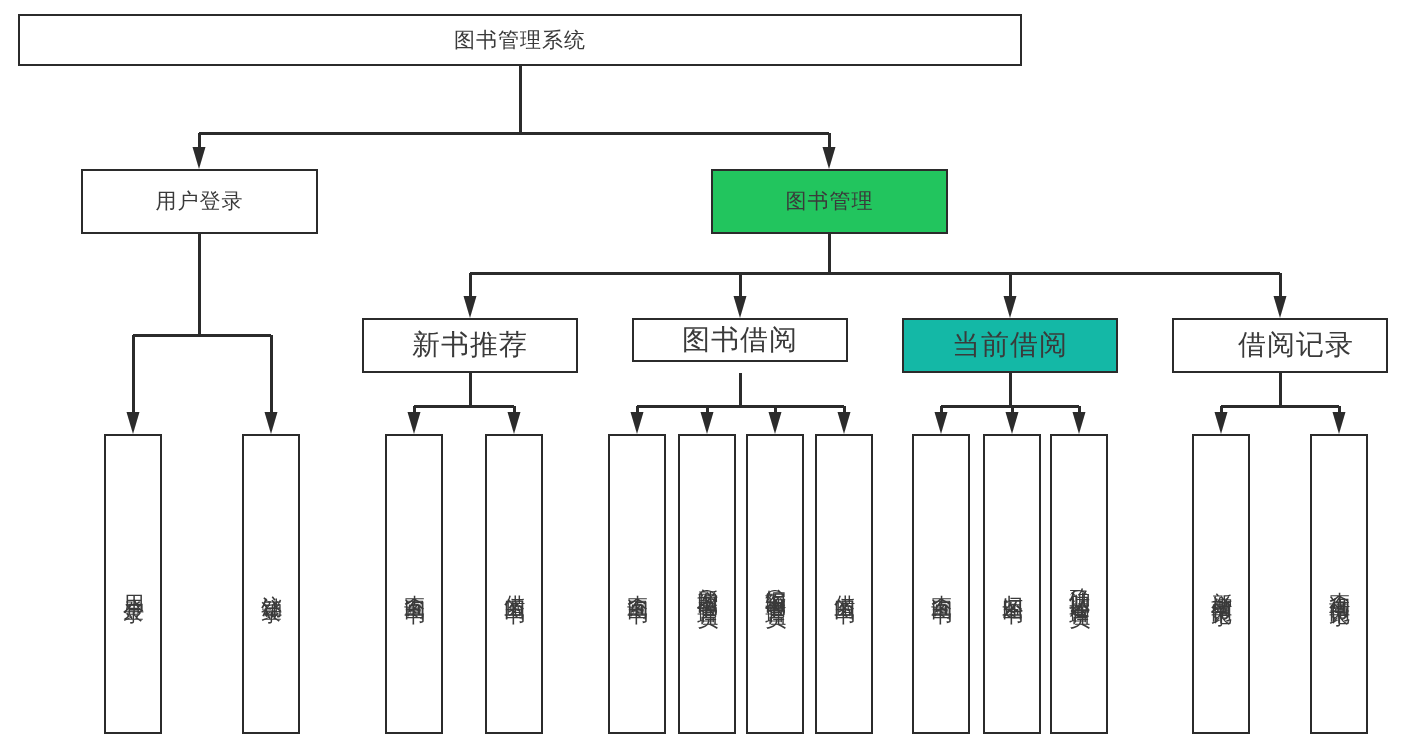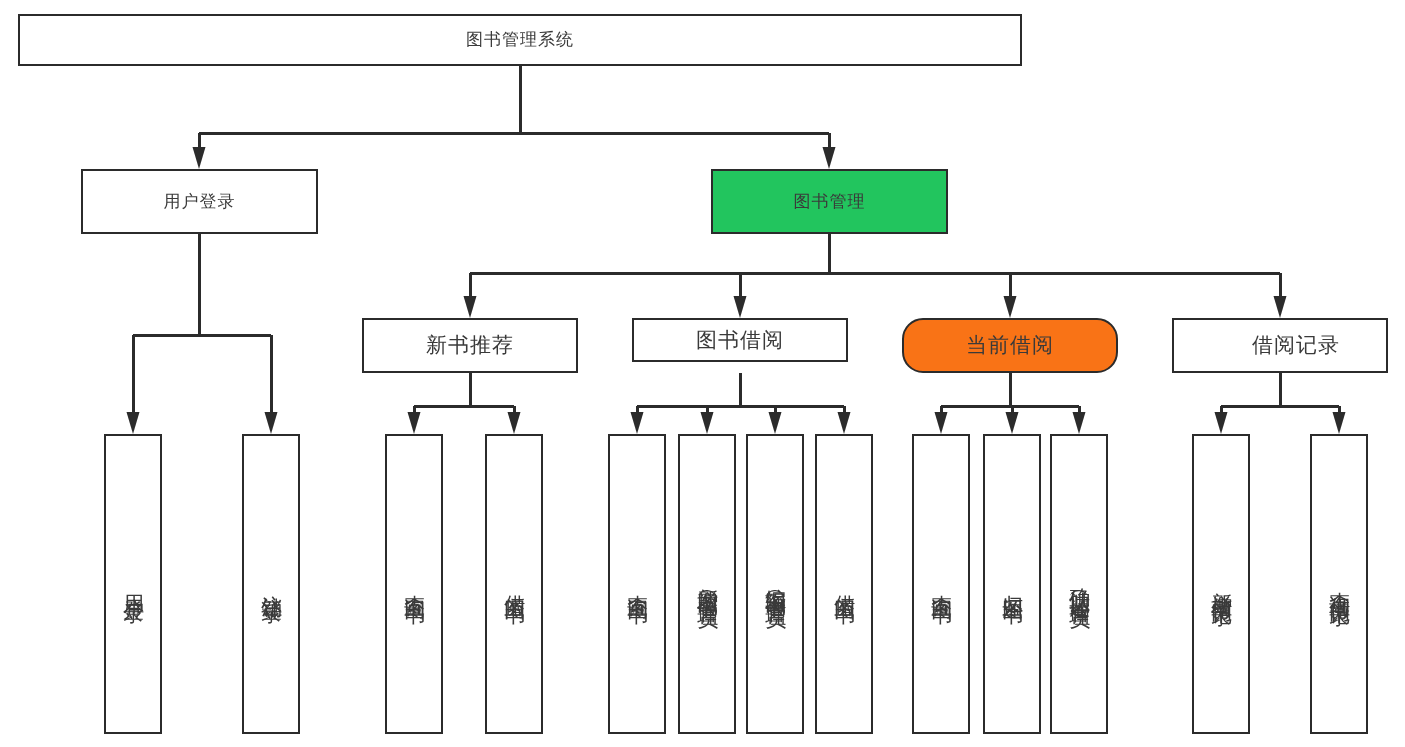--- a/index.html
+++ b/index.html
@@ -33,28 +33,28 @@
     box-sizing: border-box;
     background: #ffffff;
     border: 2px solid #4d7c0f;
     display: flex;
     align-items: center;
     justify-content: center;
     overflow: hidden;
   }
   .node.level-0 { border-width: 2px; }
   .node-label {
-    font-size: 17px;
+    font-size: 21px;
     line-height: 1.15;
     color: #3a3a3a;
     letter-spacing: 1px;
     white-space: nowrap;
     text-align: center;
   }
-  .node.level-2 .node-label { font-size: 21px; }
+  .node.level-2 .node-label { font-size: 28px; }
   .node.leaf {
     align-items: center;
     justify-content: center;
     padding: 6px 2px;
   }
   .node.leaf .node-label {
     writing-mode: vertical-rl;
     text-orientation: upright;
     font-size: 21px;
     line-height: 1.3;
@@ -143,21 +143,21 @@
       </div>
       <div class="node level-1" style="left: 711px; top: 169px; width: 237px; height: 65px; border-color: rgb(43, 43, 43); background: #22c55e;">
         <span class="node-label" style="color: rgb(58, 58, 58);">图书管理</span>
       </div>
       <div class="node level-2" style="left: 362px; top: 318px; width: 216px; height: 55px; border-color: rgb(43, 43, 43); background: rgb(255, 255, 255);">
         <span class="node-label" style="color: rgb(58, 58, 58);">新书推荐</span>
       </div>
       <div class="node level-2" style="left: 632px; top: 318px; width: 216px; height: 44px; border-color: rgb(43, 43, 43); background: rgb(255, 255, 255);">
         <span class="node-label" style="color: rgb(58, 58, 58);">图书借阅</span>
       </div>
-      <div class="node level-2" style="left: 902px; top: 318px; width: 216px; height: 55px; border-color: rgb(43, 43, 43); background: #f97316; border-radius: 21px;">
+      <div class="node level-2" style="left: 902px; top: 318px; width: 216px; height: 55px; border-color: rgb(43, 43, 43); background: #14b8a6;">
         <span class="node-label" style="color: rgb(58, 58, 58);">当前借阅</span>
       </div>
       <div class="node level-2" style="left: 1172px; top: 318px; width: 216px; height: 55px; border-color: rgb(43, 43, 43); background: rgb(255, 255, 255);">
         <span class="node-label" style="color: rgb(58, 58, 58); margin-left: 32px;">借阅记录</span>
       </div>
       <div class="node level-3 leaf" style="left: 104px; top: 434px; width: 58px; height: 300px; border-color: rgb(43, 43, 43); background: rgb(255, 255, 255);">
         <span class="node-label" style="color: rgb(58, 58, 58);">用户登录</span>
       </div>
       <div class="node level-3 leaf" style="left: 242px; top: 434px; width: 58px; height: 300px; border-color: rgb(43, 43, 43); background: rgb(255, 255, 255);">
         <span class="node-label" style="color: rgb(58, 58, 58);">注销登录</span>

